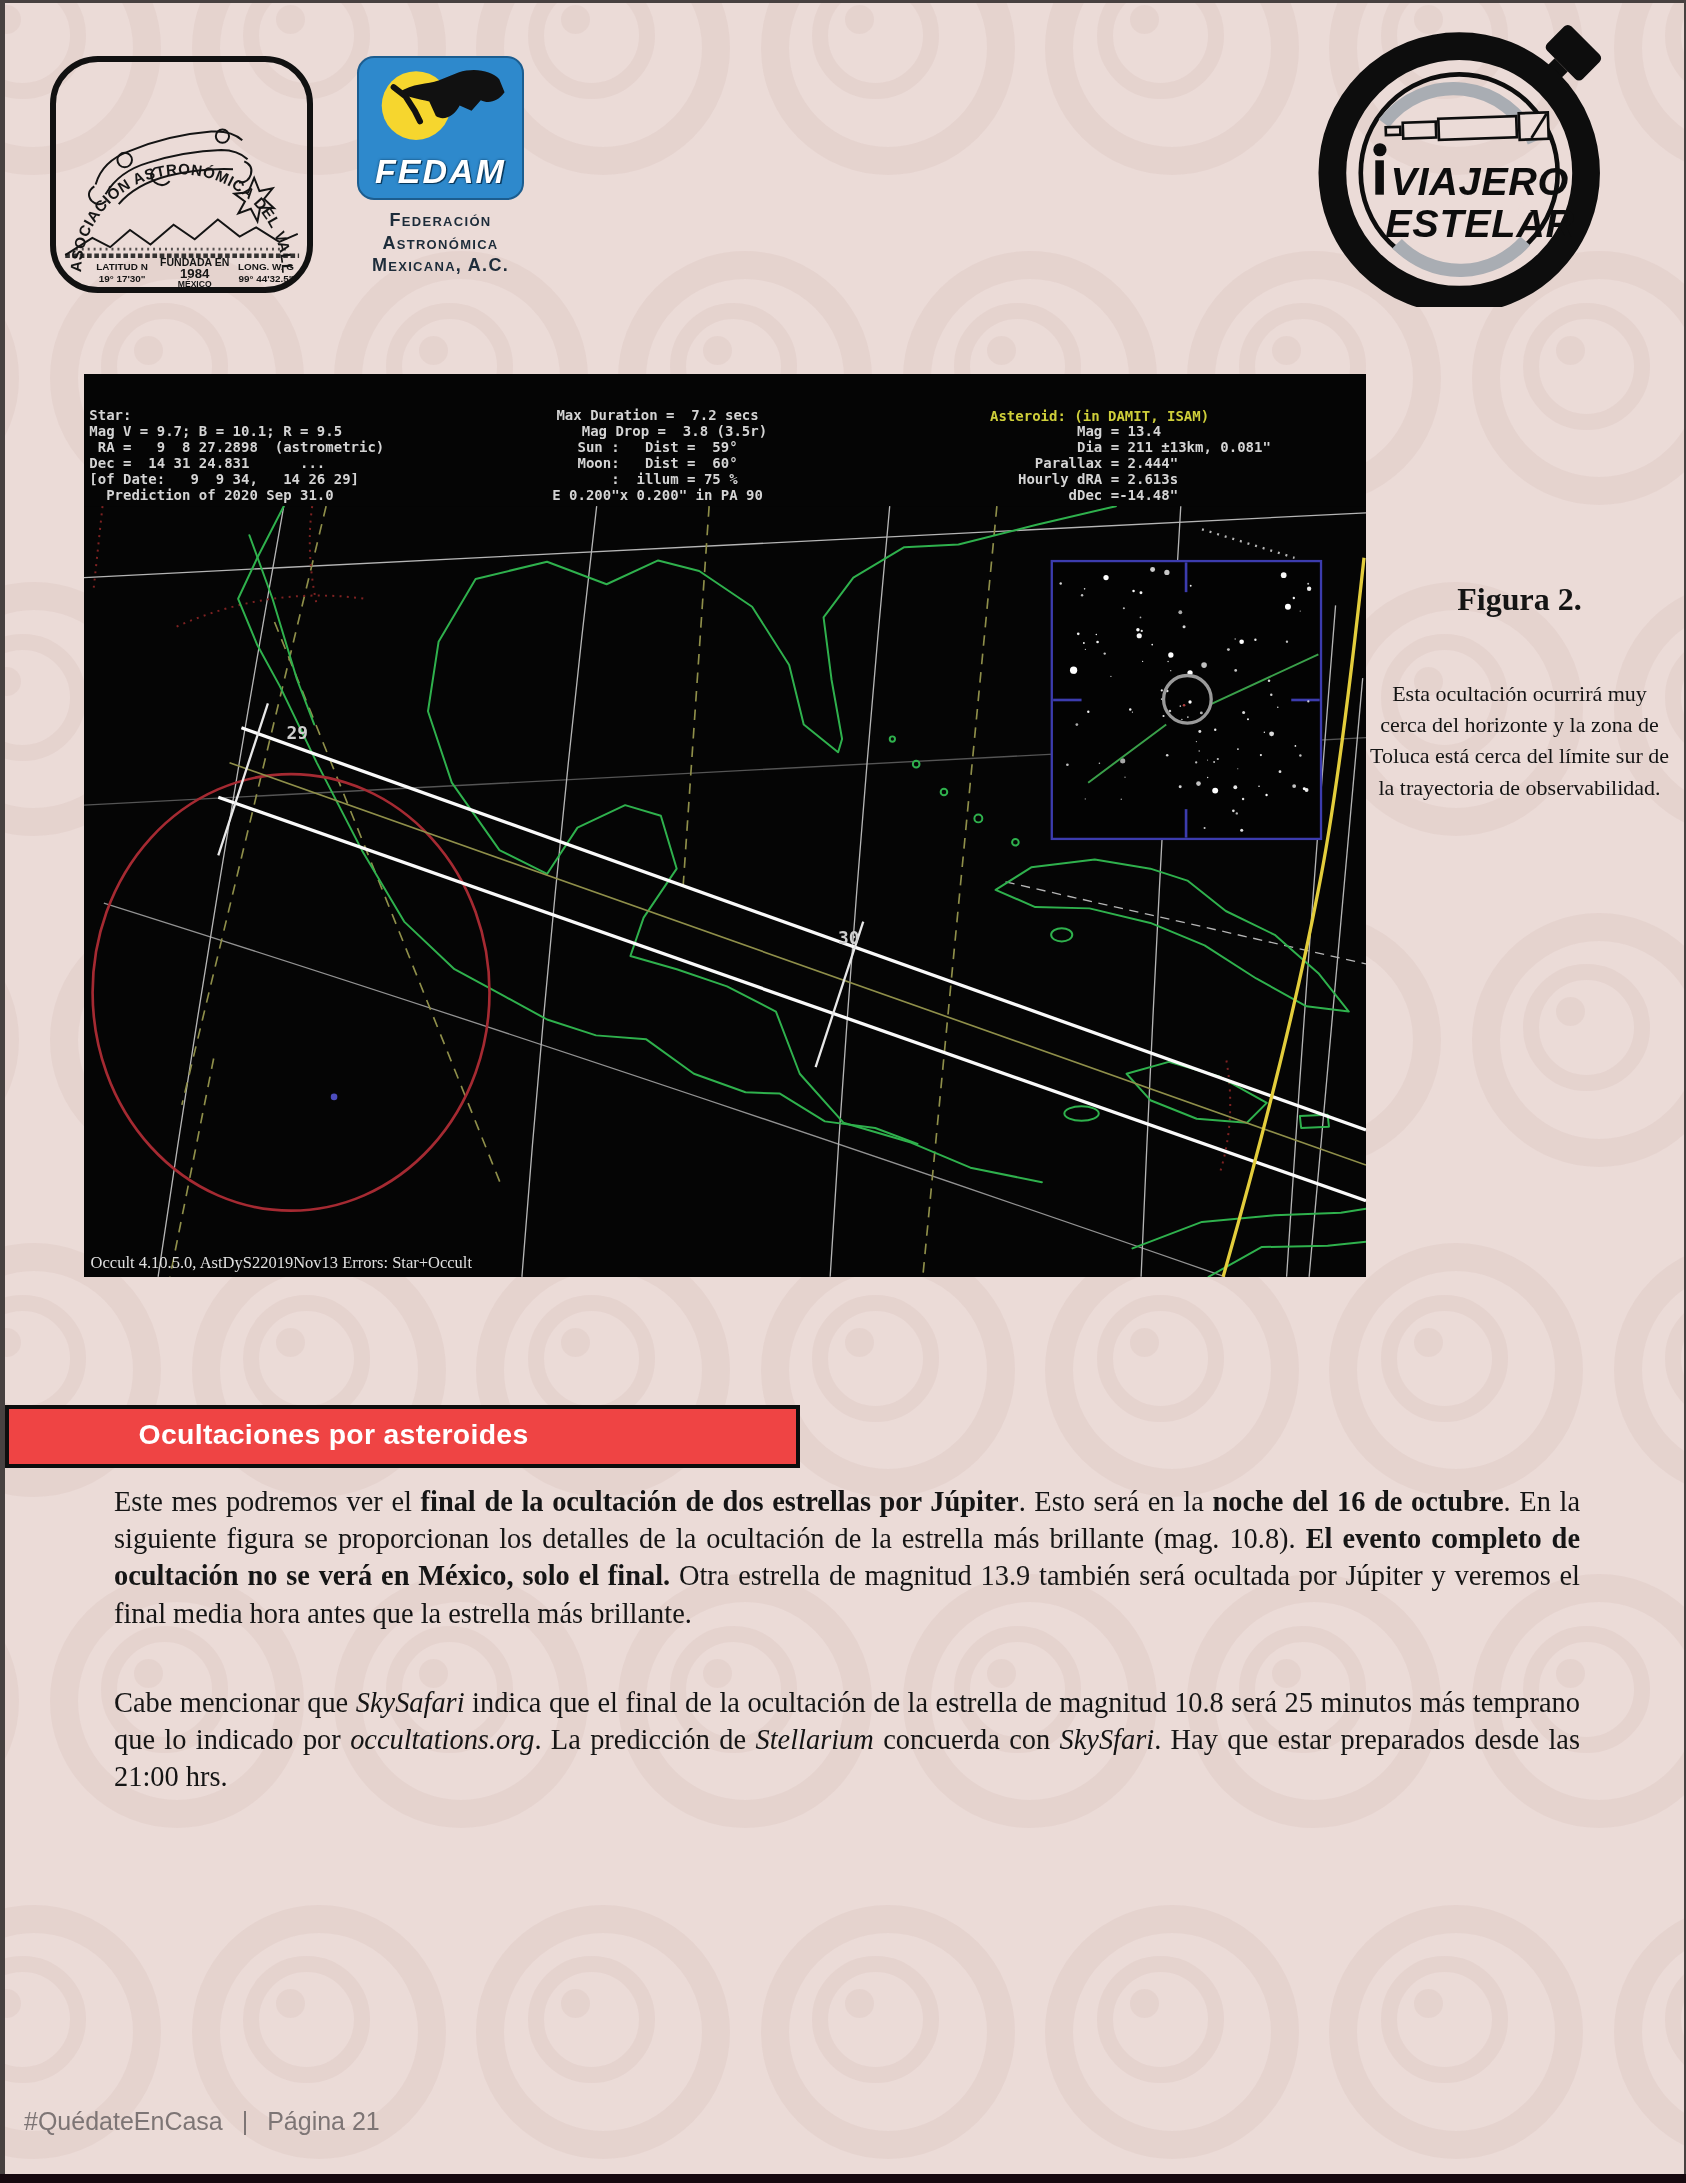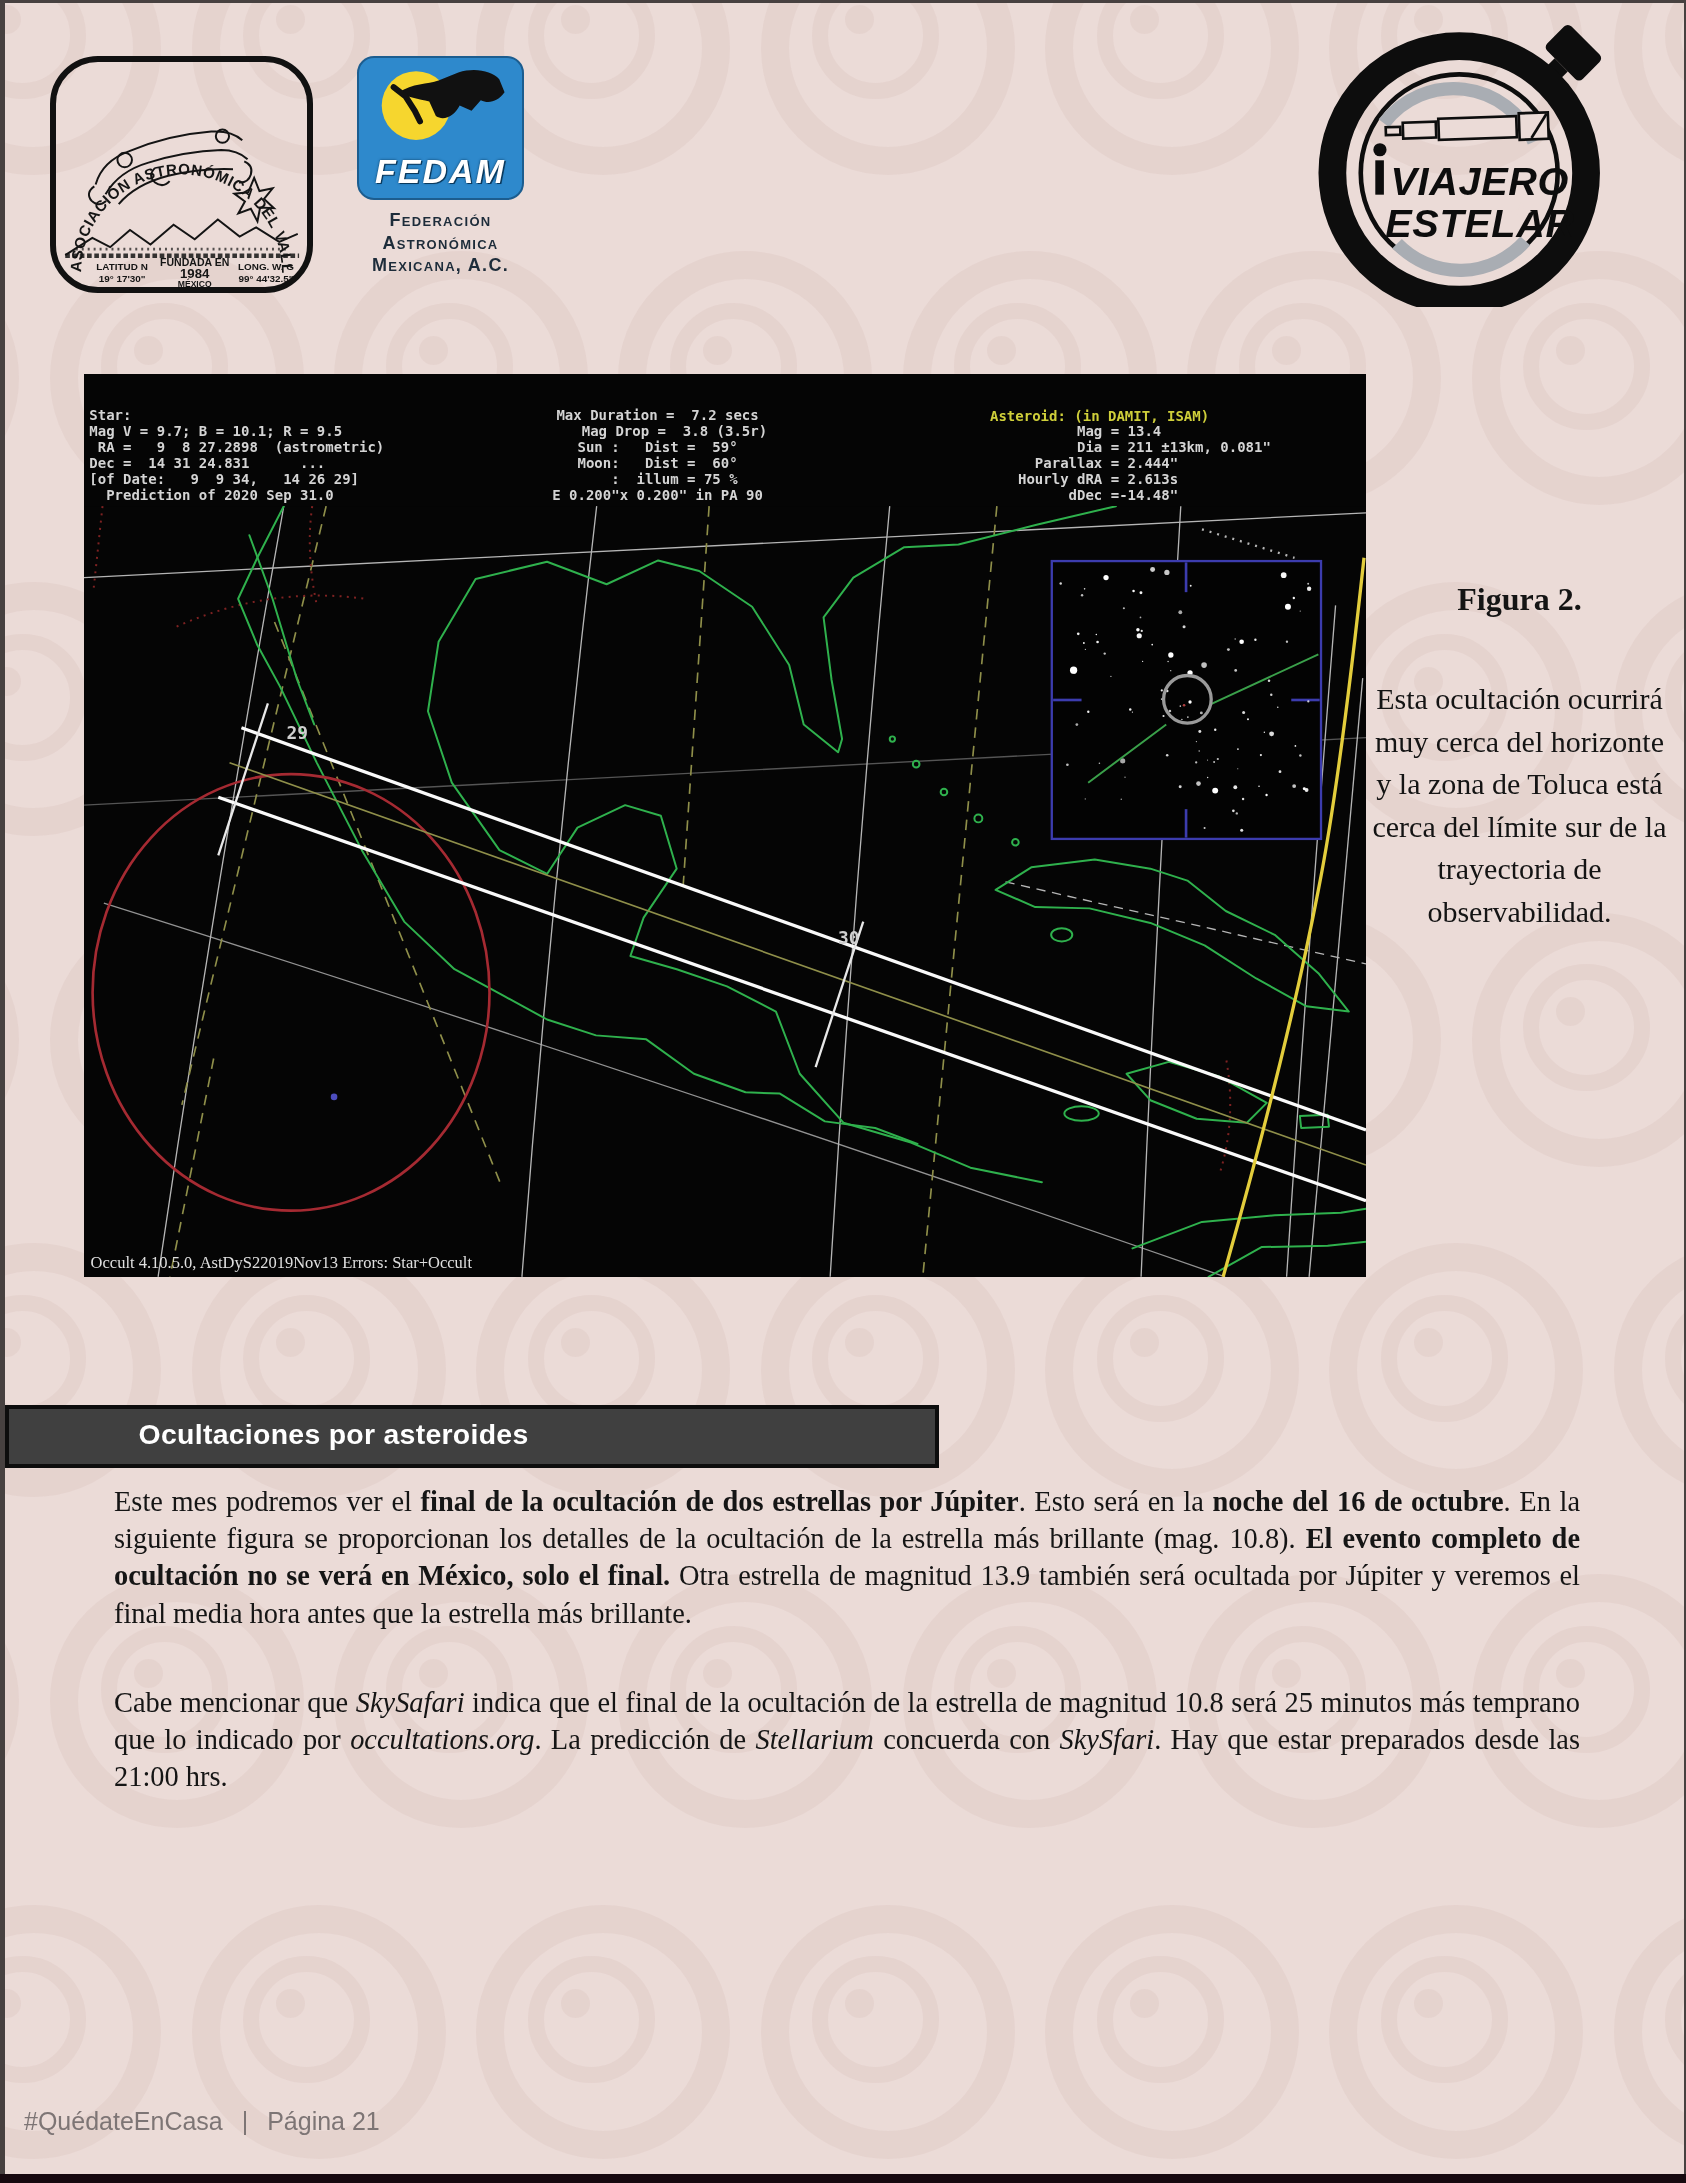--- a/index.html
+++ b/index.html
@@ -34,24 +34,24 @@
         font-weight:bold;font-size:25px;color:#d8d8d8;white-space:pre;}
   .ast-heading{position:absolute;left:906px;top:34px;font-family:"DejaVu Sans Mono",monospace;
         font-weight:bold;font-size:14px;color:#cfcf3a;white-space:pre;}
   .map-credit{position:absolute;left:6.6px;bottom:4px;font-family:"Liberation Serif",serif;
         font-size:16.5px;color:#e0e0e0;}
   .mapsvg{position:absolute;left:0;top:132px;}
 
   
   .figura{position:absolute;left:1370px;top:581px;width:299px;text-align:center;color:#141414;}
   .figura-title{font-size:32px;font-weight:bold;margin:0 0 60px 0;}
-  .figura-body{font-size:30px;line-height:1.42;margin:0;}
+  .figura-body{font-size:22px;line-height:1.42;margin:0;}
 
   
-  .section-bar{position:absolute;left:4.6px;top:1405px;width:934px;height:63px;background:#404040;
+  .section-bar{position:absolute;left:4.6px;top:1405px;width:795px;height:63px;background:#ef4444;
         border:4px solid #0d0d0d;box-sizing:border-box;}
   .section-bar span{position:absolute;left:130px;top:9.3px;color:#fff;font-family:"Liberation Sans",sans-serif;
         font-weight:bold;font-size:28.4px;letter-spacing:0.3px;}
 
   
   .body-text{position:absolute;left:114px;top:1483px;width:1466px;color:#151515;}
   .body-p{font-size:28.4px;line-height:1.31;text-align:justify;margin:0 0 52px 0;}
 
   
   .footer{position:absolute;left:24px;top:2107px;color:#7d7575;font-family:"Liberation Sans",sans-serif;

